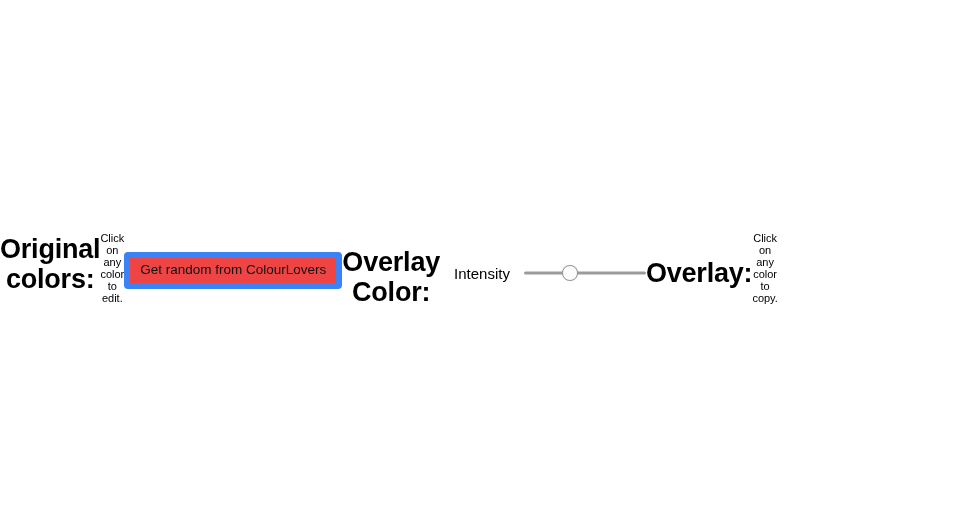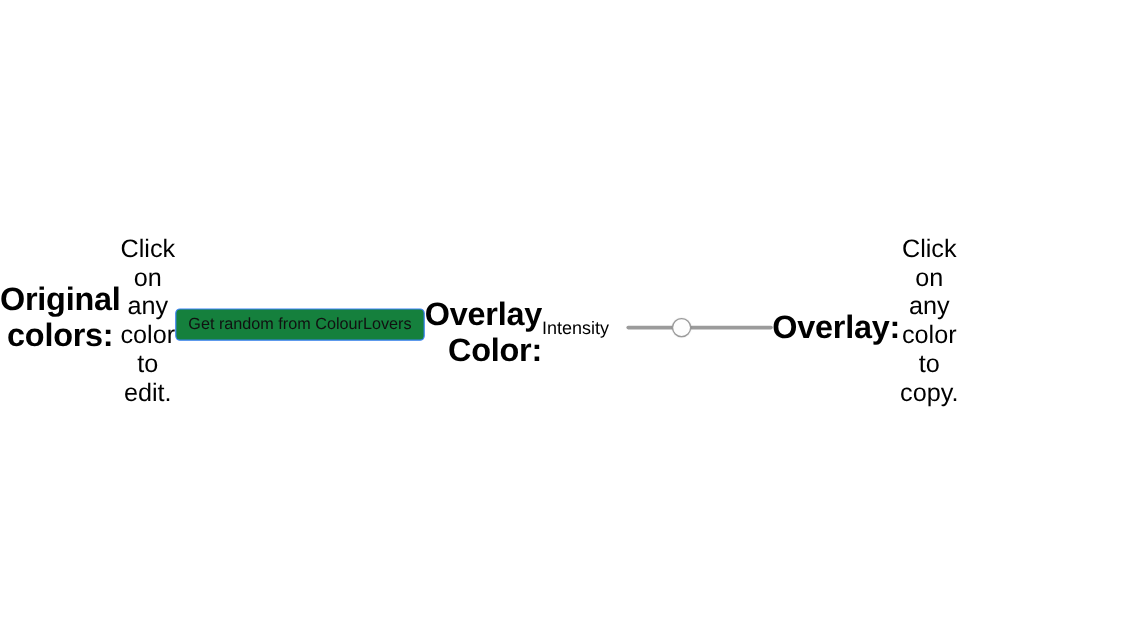--- a/index.html
+++ b/index.html
@@ -27,21 +27,21 @@
 
   h1.section-title {
     font-size: 27px;
     font-weight: bold;
     line-height: 1.1;
     margin: 0;
     text-align: center;
     letter-spacing: -0.2px;
   }
   .subtitle {
-    font-size: 21px;
+    font-size: 11px;
     font-weight: normal;
     text-align: center;
     color: #000000;
   }
 
   
   .swatch-bar {
     width: 436px;
     height: 40px;
     display: flex;
@@ -58,22 +58,22 @@
   .button-row {
     display: flex;
     align-items: center;
     justify-content: center;
     gap: 6px;
   }
   .btn {
     font-family: "Liberation Sans", sans-serif;
     font-size: 13.5px;
     color: #111111;
-    background: #15803d;
-    border: 1px solid #3b82f6;
+    background: #ef4444;
+    border: 6px solid #3b82f6;
     border-radius: 4px;
     padding: 4px 10px 5px 10px;
     line-height: 1.25;
     cursor: pointer;
     white-space: nowrap;
   }
 
   
   .overlay-pill {
     width: 100px;
@@ -137,25 +137,25 @@
     <div class="swatch" style="background: rgb(211, 142, 124);"></div>
     <div class="swatch" style="background: rgb(235, 214, 175);"></div>
     <div class="swatch" style="background: rgb(233, 227, 211);"></div>
     <div class="swatch" style="background: rgb(201, 220, 219);"></div>
   </div>
 
   <div class="button-row" style="margin-top:21px;">
     <button class="btn">Get random from ColourLovers</button>
   </div>
 
-  <h1 class="section-title" style="margin-top:35px;text-align:right;">Overlay Color:</h1>
+  <h1 class="section-title" style="margin-top:35px;">Overlay Color:</h1>
 
   <div class="overlay-pill" style="margin-top: 29px; background: rgb(240, 160, 60);"></div>
 
-  <div class="intensity-row" style="margin-top:26px;">
+  <div class="intensity-row" style="margin-top:26px;margin-left:14px;">
     <span class="intensity-label">Intensity</span>
     <span class="slider-wrap">
       <span class="slider-track"></span>
       <span class="slider-thumb" style="left: 38%;"></span>
     </span>
   </div>
 
   <h1 class="section-title" style="margin-top:27px;">Overlay:</h1>
 
   <div class="subtitle" style="margin-top:16px;">Click on any color to copy.</div>

